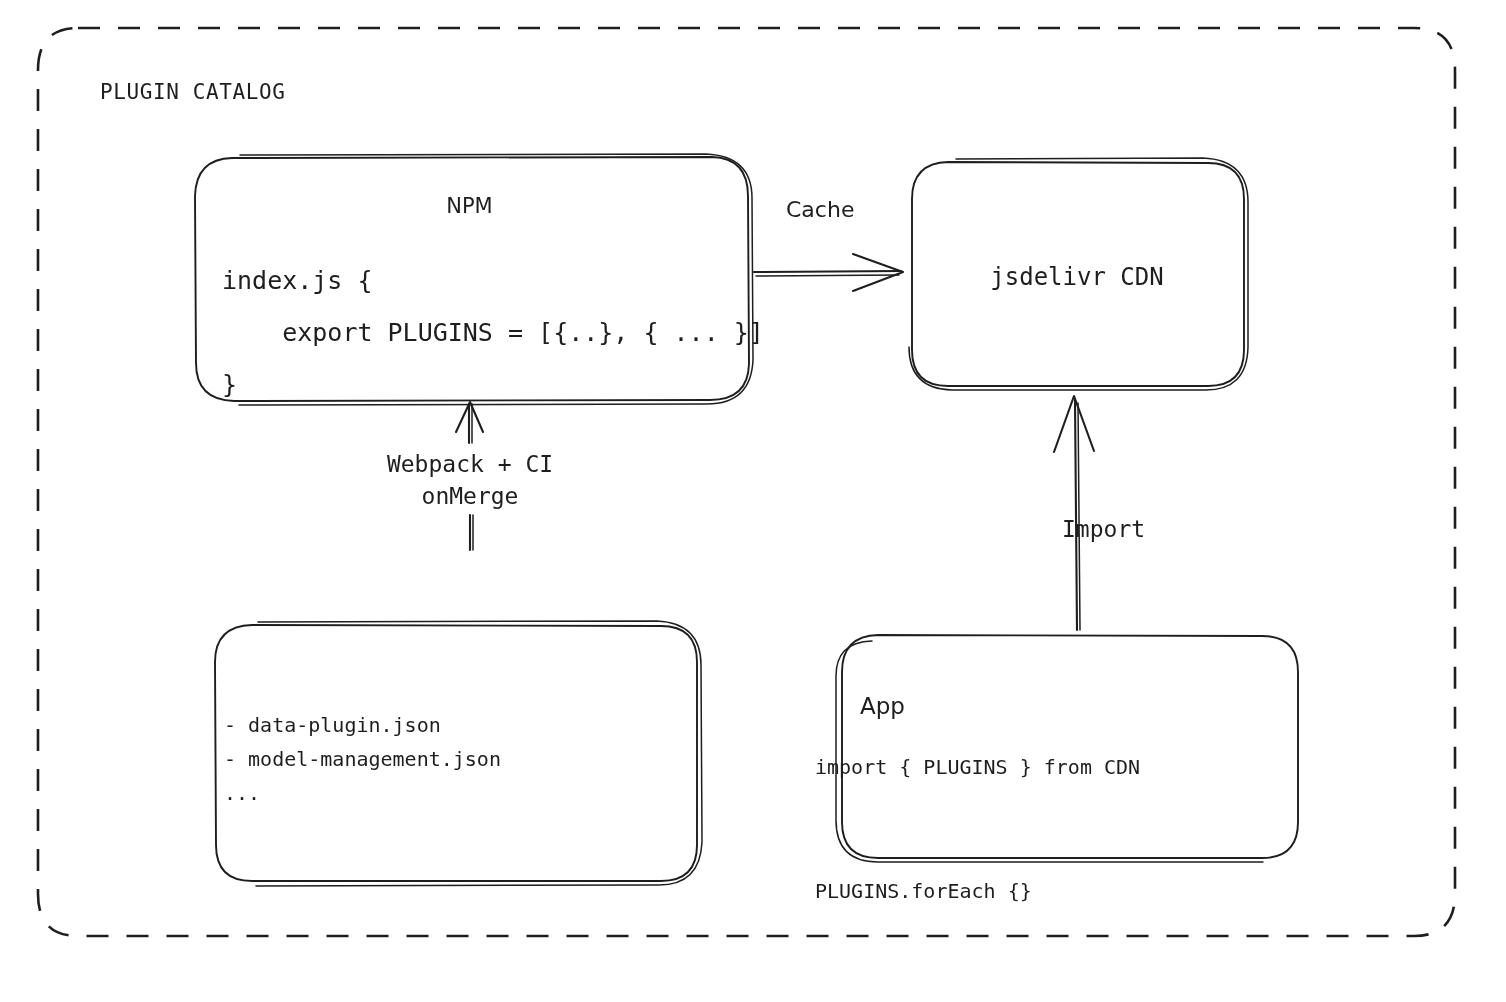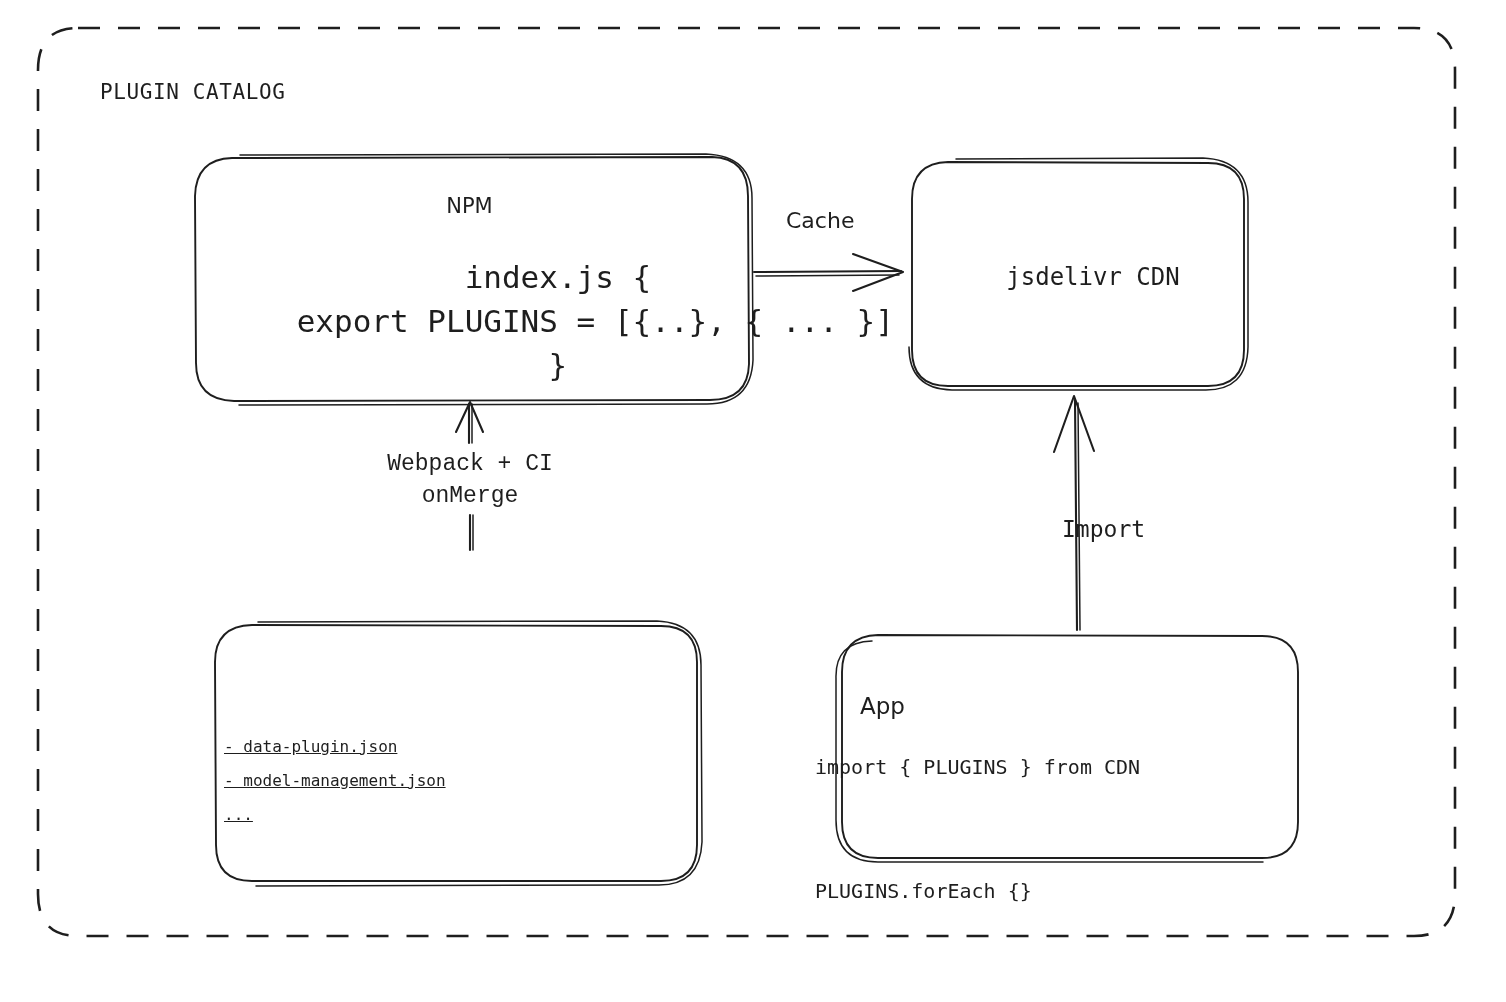--- a/index.html
+++ b/index.html
@@ -88,67 +88,63 @@
   #npm-title {
     left: 193px;
     top: 196px;
     width: 553px;
     text-align: center;
     font-size: 21px;
   }
   #npm-code {
     left: 222px;
     top: 255px;
-    font-size: 31px;
-    line-height: 44px;
-    text-align: center;
+    font-size: 25px;
+    line-height: 52px;
   }
 
   
   #cdn-title {
     left: 912px;
     top: 265px;
     width: 330px;
     text-align: center;
     font-size: 24px;
-    margin-left: 16px;
   }
 
   
   #cache-label {
     left: 786px;
-    top: 210px;
+    top: 199px;
     font-size: 22px;
   }
 
   
   #build-label {
     left: 345px;
     top: 448px;
     width: 250px;
     text-align: center;
     font-size: 23px;
     line-height: 32px;
-    font-family: Liberation Mono, monospace;
   }
 
   
   #repo-label {
     left: 215px;
     top: 568px;
     width: 483px;
     text-align: center;
     font-size: 23px;
   }
   #repo-files {
     left: 224px;
-    top: 730px;
-    font-size: 16px;
+    top: 708px;
+    font-size: 20px;
     line-height: 34px;
-    text-decoration: underline;
   }
 
   
   #import-label {
     left: 1062px;
     top: 518px;
     font-size: 23px;
   }
 
   

